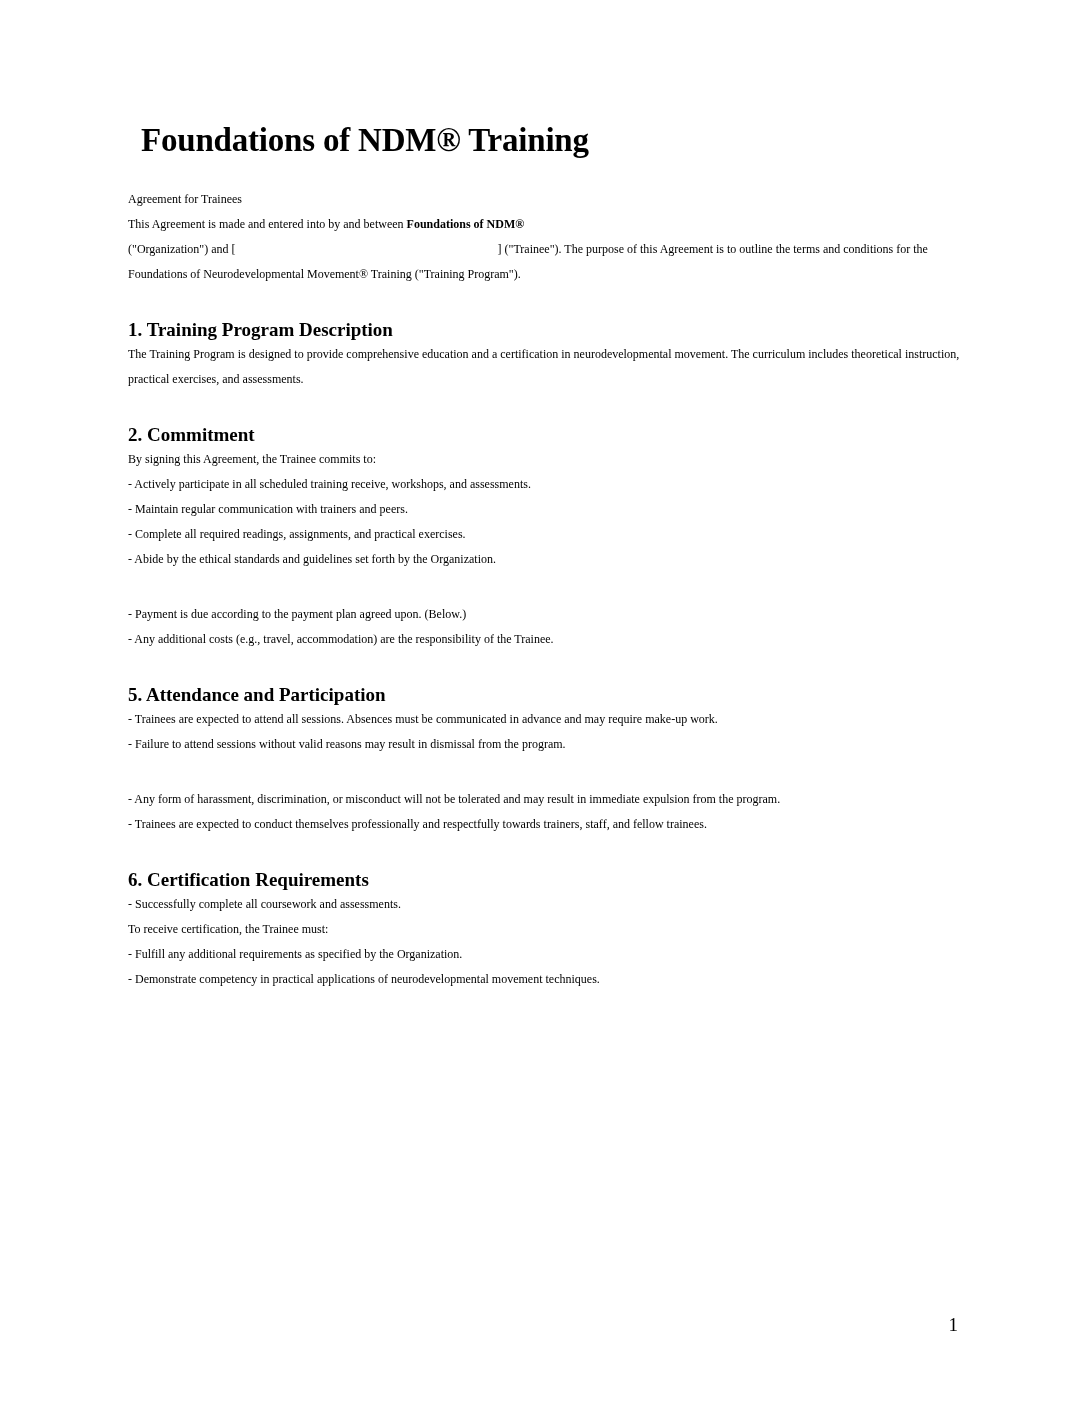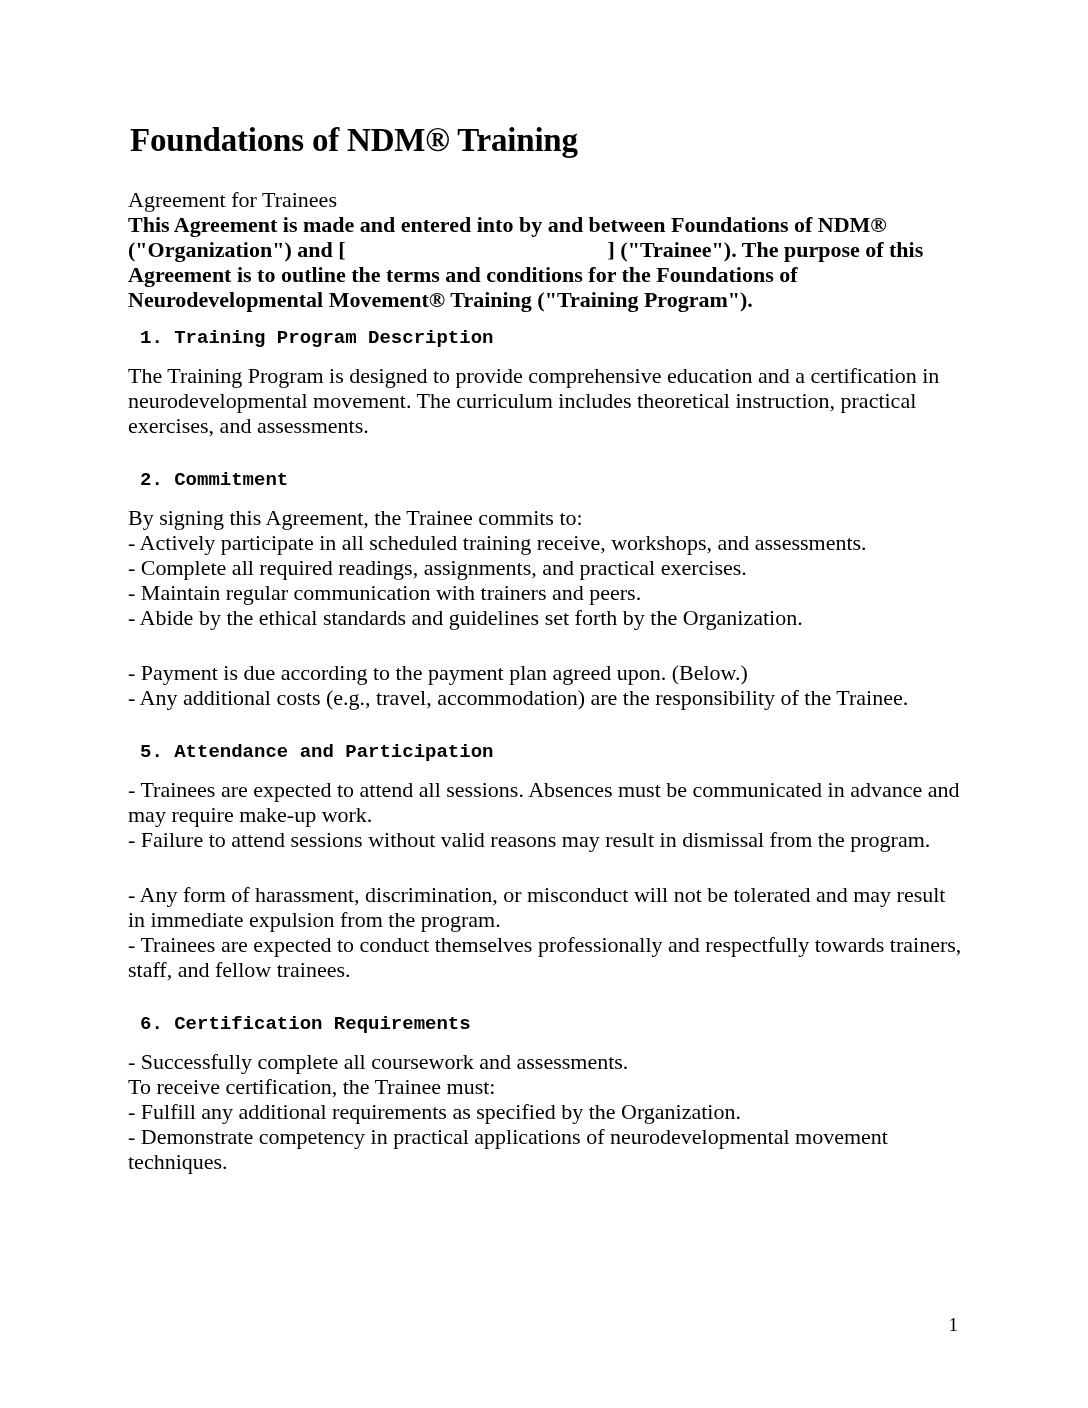--- a/index.html
+++ b/index.html
@@ -15,52 +15,50 @@
   }
   .content {
     position: absolute;
     left: 128px;
     top: 122px;
     width: 836px;
   }
   .doc-title {
     font-size: 33px;
     font-weight: bold;
-    margin: 0 0 27px 2px;
+    margin: 0 0 27px 13px;
     line-height: 1.15;
     letter-spacing: -0.2px;
   }
   .subtitle {
     font-size: 19px;
     line-height: 25px;
     margin: 0 0 19px 0;
   }
   .para {
-    font-size: 22px;
+    font-size: 12px;
     line-height: 25px;
     margin: 0;
   }
   .intro {
-    margin-bottom: 14px;
-    font-weight: bold;
+    margin-bottom: 30px;
   }
   .blank-space {
     display: inline-block;
     width: 262px;
     height: 1px;
   }
   .doc-section {
     margin-bottom: 30px;
   }
   .section-heading {
     font-size: 19px;
     line-height: 25px;
     font-weight: bold;
-    margin: 12px;
-    font-family: Liberation Mono, monospace;
+    margin: 0;
   }
   .page-number {
     position: absolute;
     top: 1312px;
     right: 130px;
     font-size: 19px;
     line-height: 25px;
   }
 </style>
 </head>
@@ -77,22 +75,22 @@
 
     <div class="doc-section">
       <h2 class="section-heading">1. Training Program Description</h2>
       <p class="para">The Training Program is designed to provide comprehensive education and a certification in neurodevelopmental movement. The curriculum includes theoretical instruction, practical exercises, and assessments.</p>
     </div>
 
     <div class="doc-section">
       <h2 class="section-heading">2. Commitment</h2>
       <p class="para">By signing this Agreement, the Trainee commits to:</p>
       <p class="para">- Actively participate in all scheduled training receive, workshops, and assessments.</p>
+      <p class="para">- Maintain regular communication with trainers and peers.</p>
       <p class="para">- Complete all required readings, assignments, and practical exercises.</p>
-      <p class="para">- Maintain regular communication with trainers and peers.</p>
       <p class="para">- Abide by the ethical standards and guidelines set forth by the Organization.</p>
     </div>
 
     <div class="doc-section">
       <p class="para">- Payment is due according to the payment plan agreed upon. (Below.)</p>
       <p class="para">- Any additional costs (e.g., travel, accommodation) are the responsibility of the Trainee.</p>
     </div>
 
     <div class="doc-section">
       <h2 class="section-heading">5. Attendance and Participation</h2>

